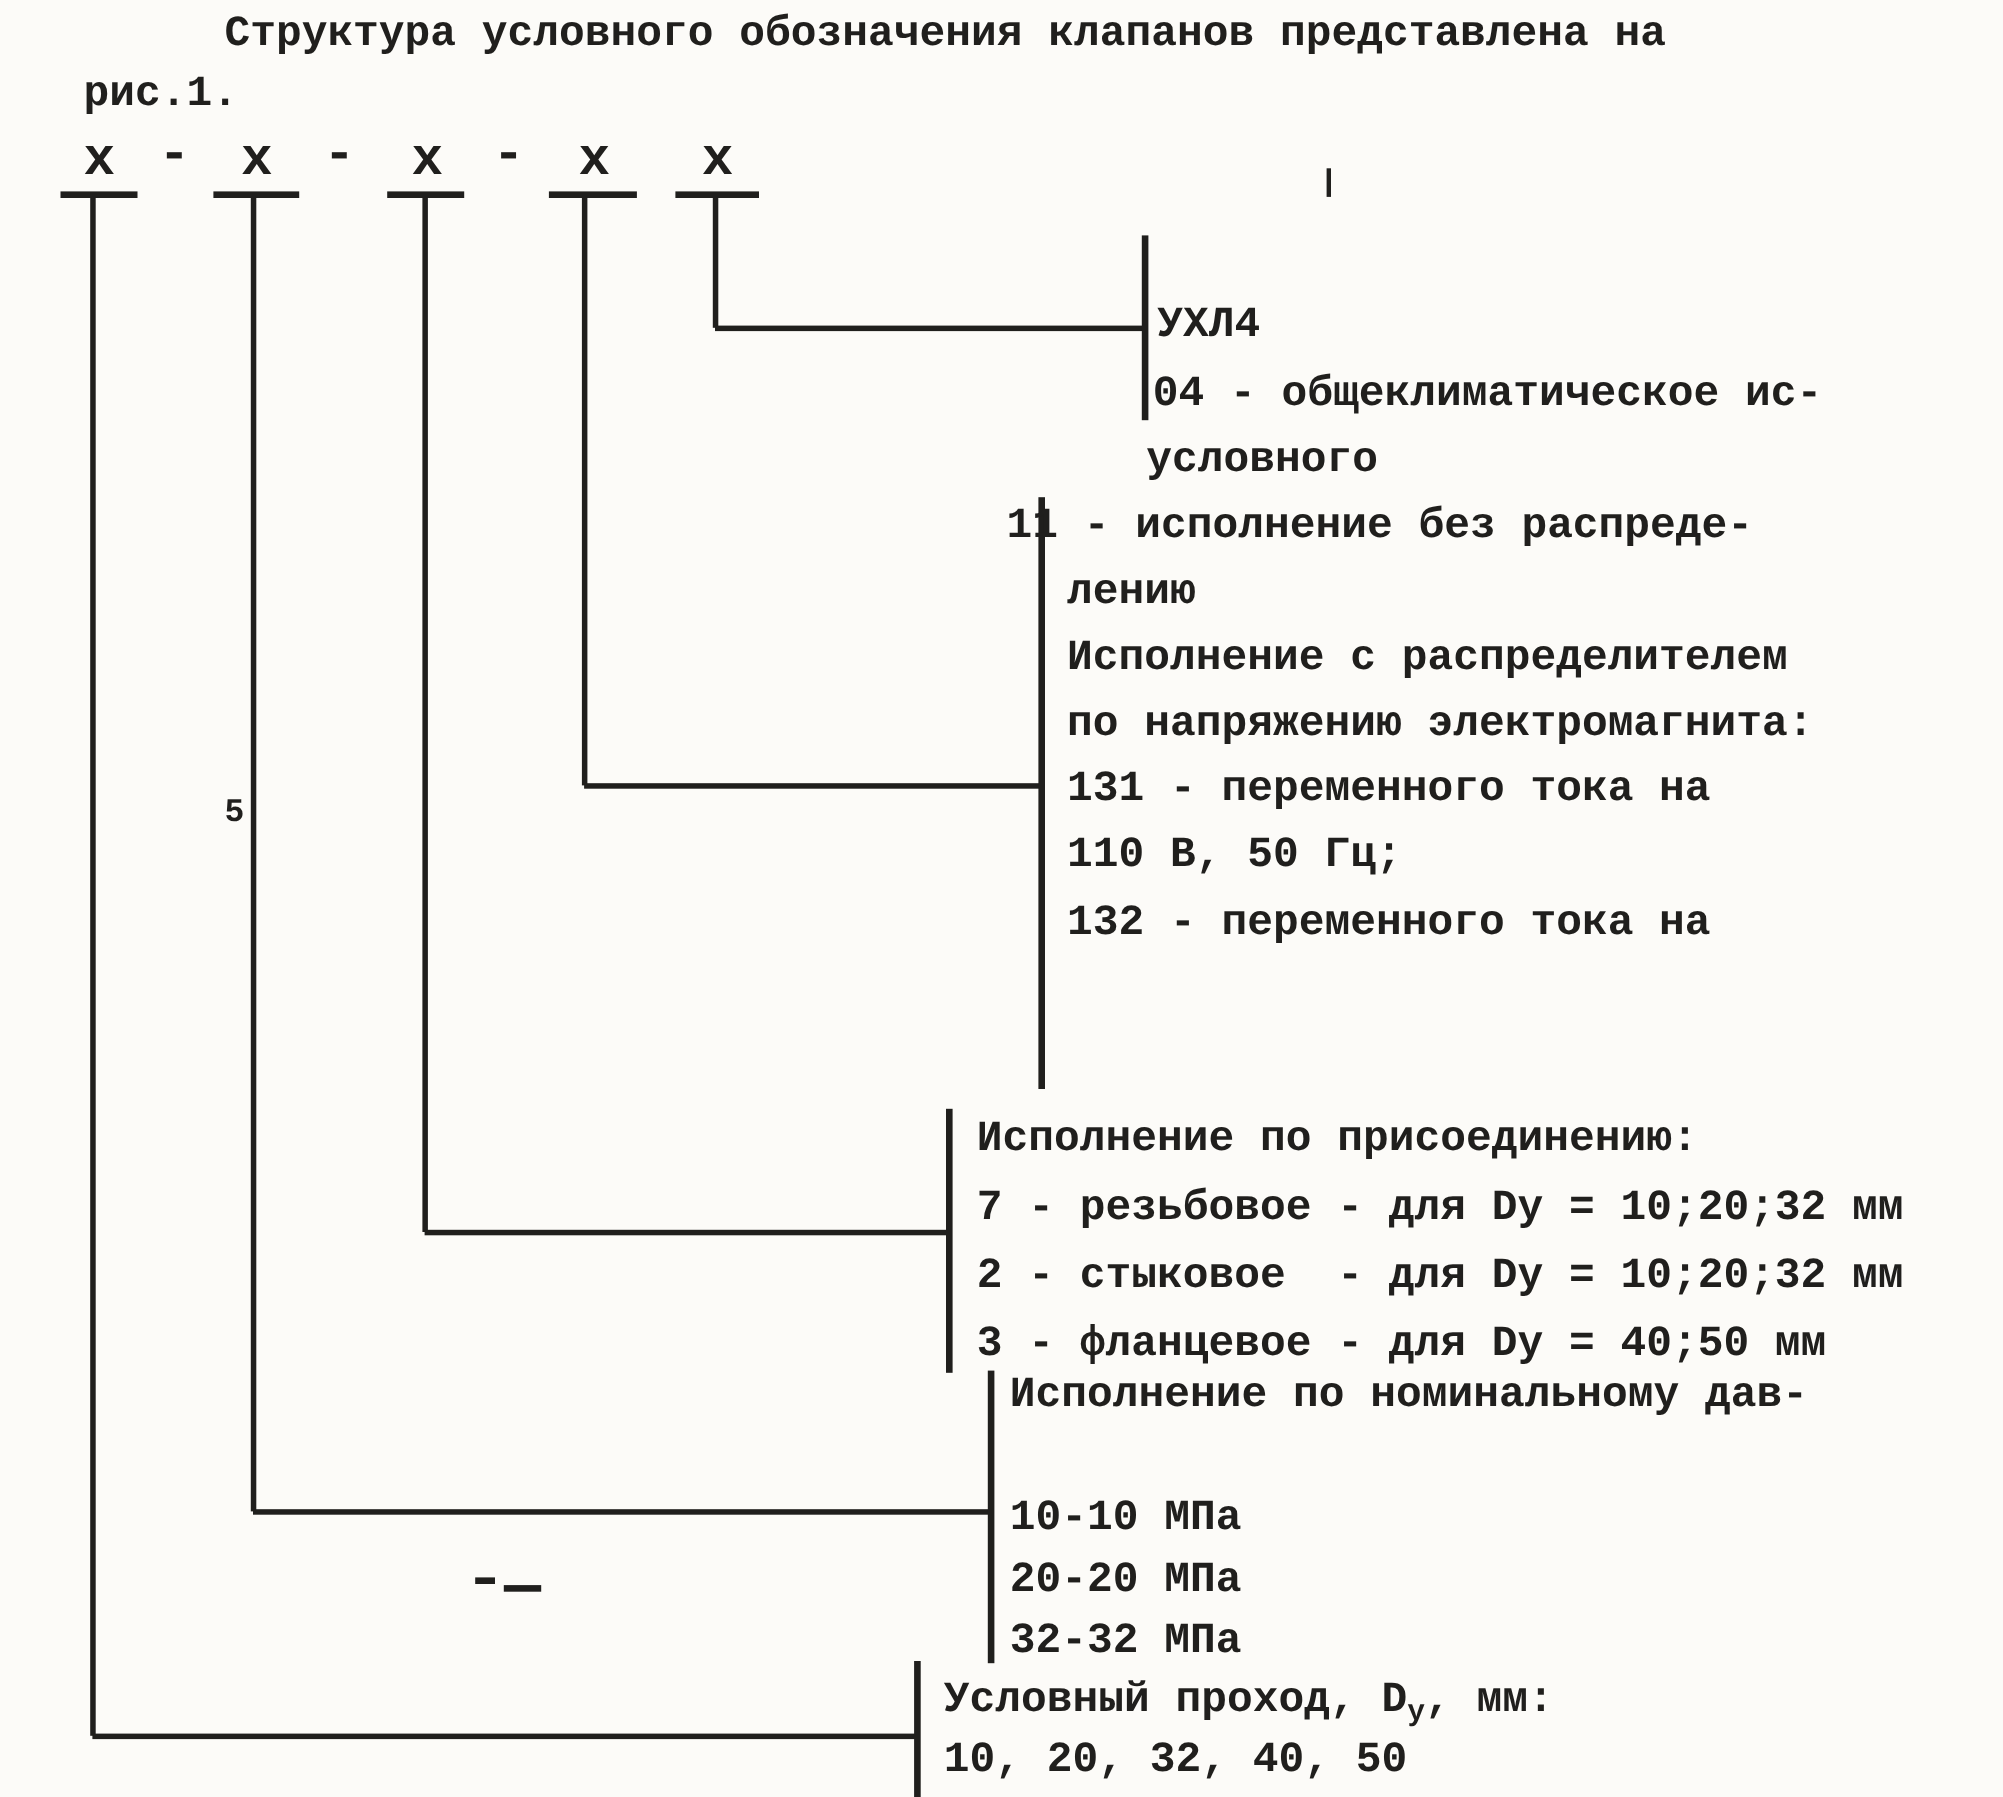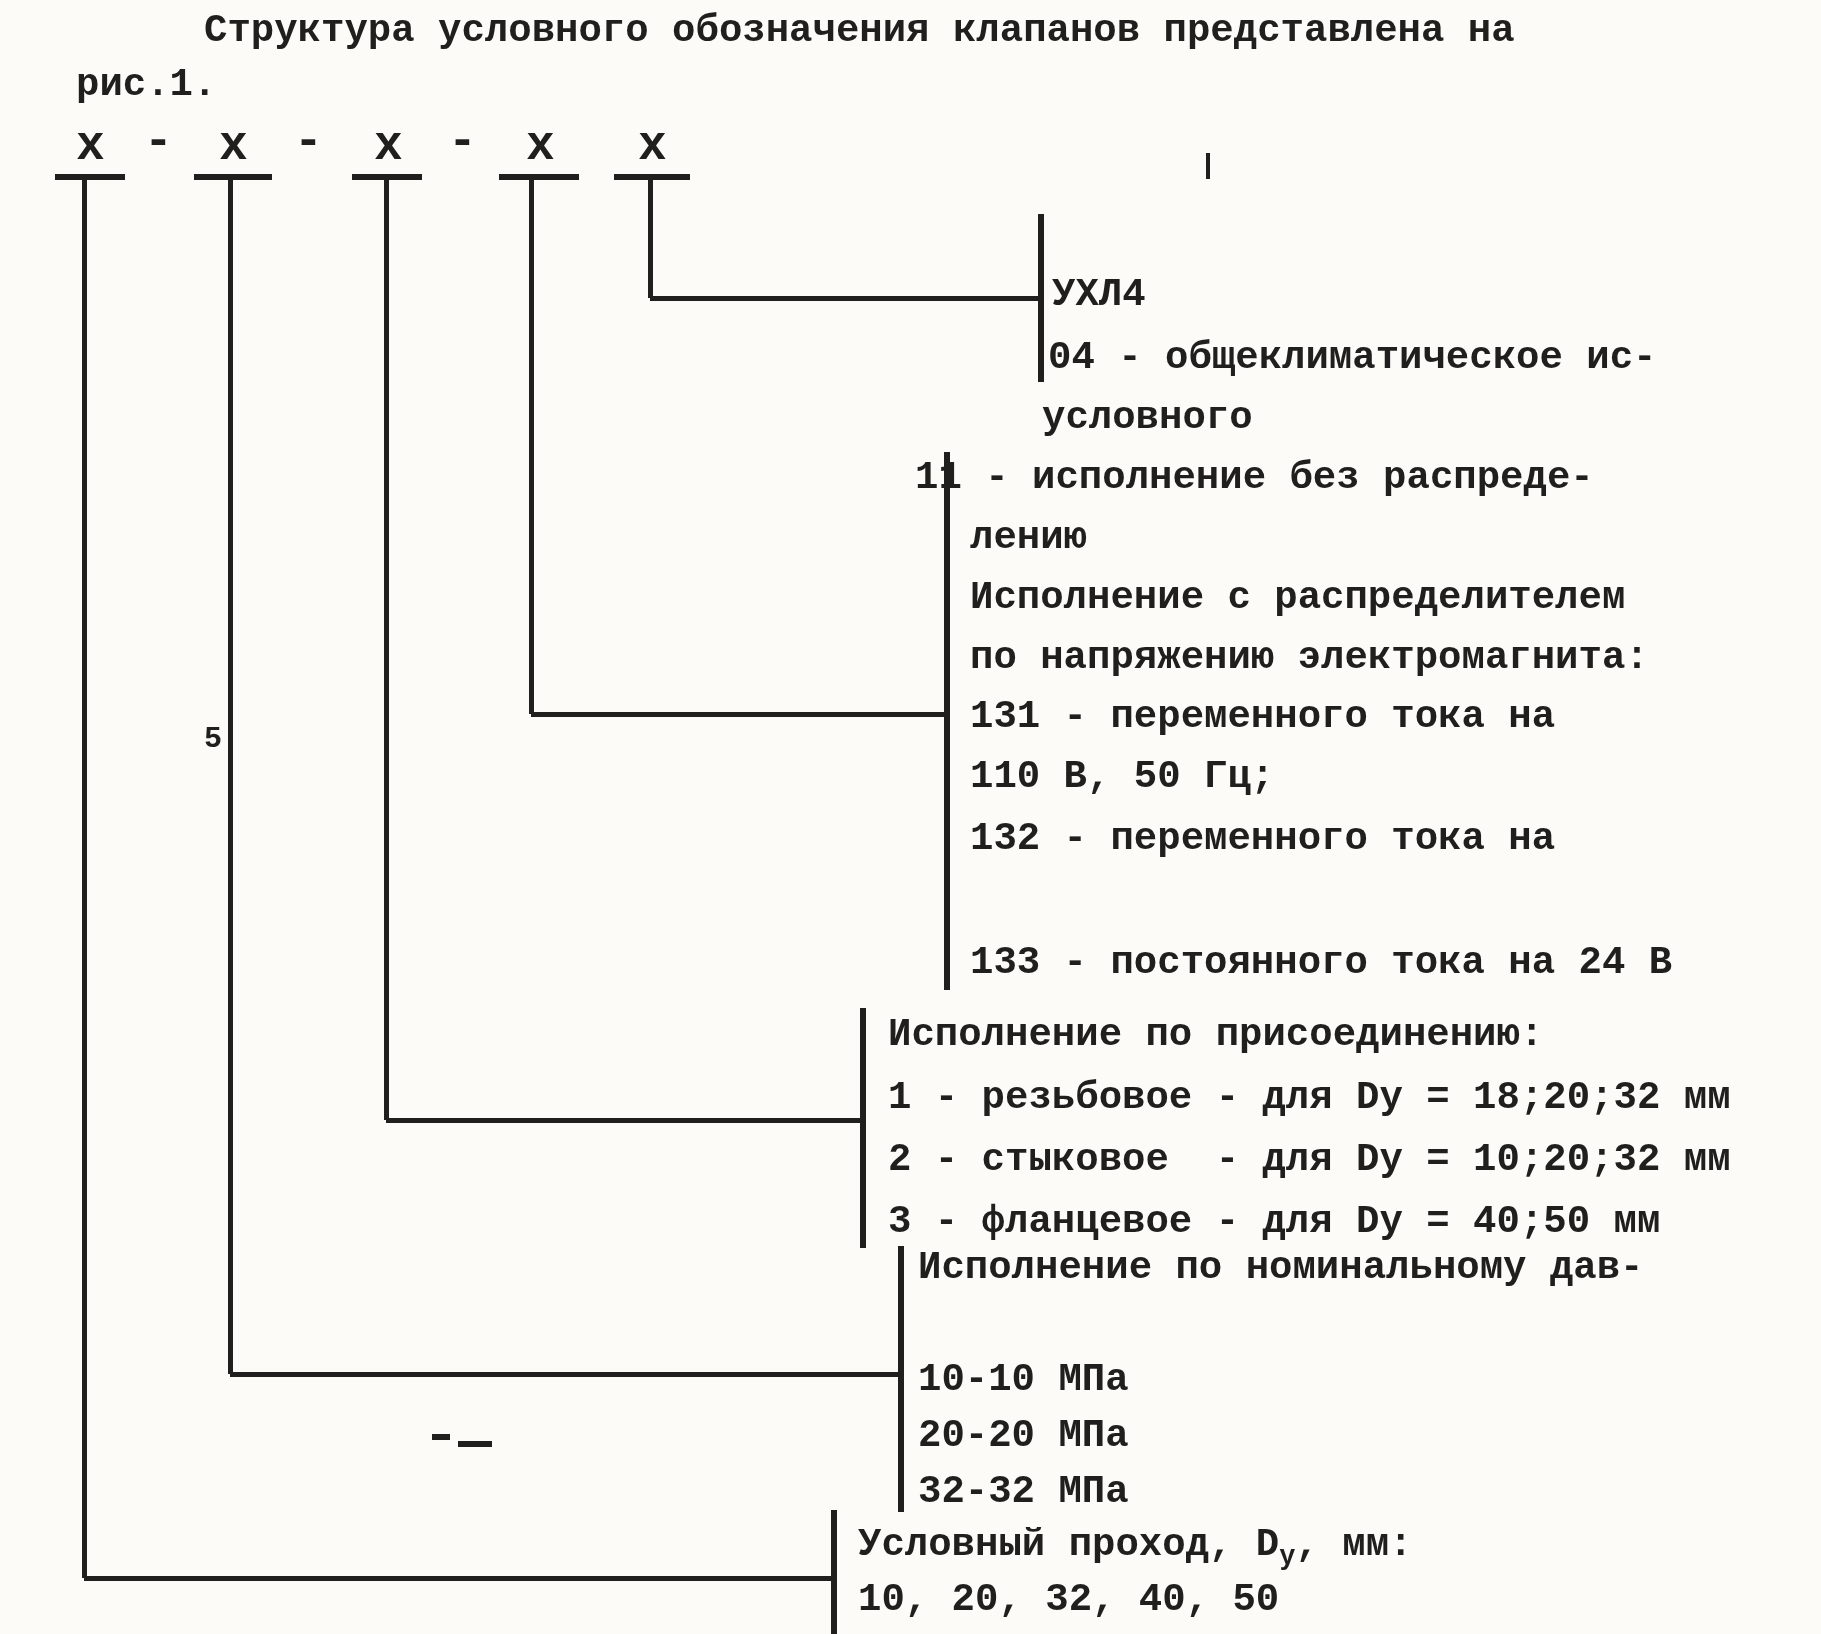--- a/index.html
+++ b/index.html
@@ -62,24 +62,23 @@
   <div class="t" style="left:1048px;top:335px">04 - общеклиматическое ис-</div>
   <div class="t" style="left:1042px;top:395px">условного</div>
 
   <div class="t" style="left:915px;top:455px">11 - исполнение без распреде-</div>
   <div class="t" style="left:970px;top:515px">лению</div>
   <div class="t" style="left:970px;top:575px">Исполнение с распределителем</div>
   <div class="t" style="left:970px;top:635px">по напряжению электромагнита:</div>
   <div class="t" style="left:970px;top:694px">131 - переменного тока на</div>
   <div class="t" style="left:970px;top:754px">110 В, 50 Гц;</div>
   <div class="t" style="left:970px;top:816px">132 - переменного тока на</div>
-  <div class="t" style="left:970px;top:940px">133 - постоянного тока на 24 В</div>
 
   <div class="t" style="left:888px;top:1012px">Исполнение по присоединению:</div>
-  <div class="t" style="left:888px;top:1075px">1 - резьбовое - для Dу = 18;20;32 мм</div>
+  <div class="t" style="left:888px;top:1075px">7 - резьбовое - для Dу = 10;20;32 мм</div>
   <div class="t" style="left:888px;top:1137px">2 - стыковое  - для Dу = 10;20;32 мм</div>
   <div class="t" style="left:888px;top:1199px">3 - фланцевое - для Dу = 40;50 мм</div>
 
   <div class="t" style="left:918px;top:1245px">Исполнение по номинальному дав-</div>
   <div class="t" style="left:918px;top:1357px">10-10 МПа</div>
   <div class="t" style="left:918px;top:1413px">20-20 МПа</div>
   <div class="t" style="left:918px;top:1469px">32-32 МПа</div>
 
   <div class="t" style="left:858px;top:1522px"><span>Условный проход, D</span><span class="sub">у</span><span>, мм:</span></div>
   <div class="t" style="left:858px;top:1577px">10, 20, 32, 40, 50</div>

